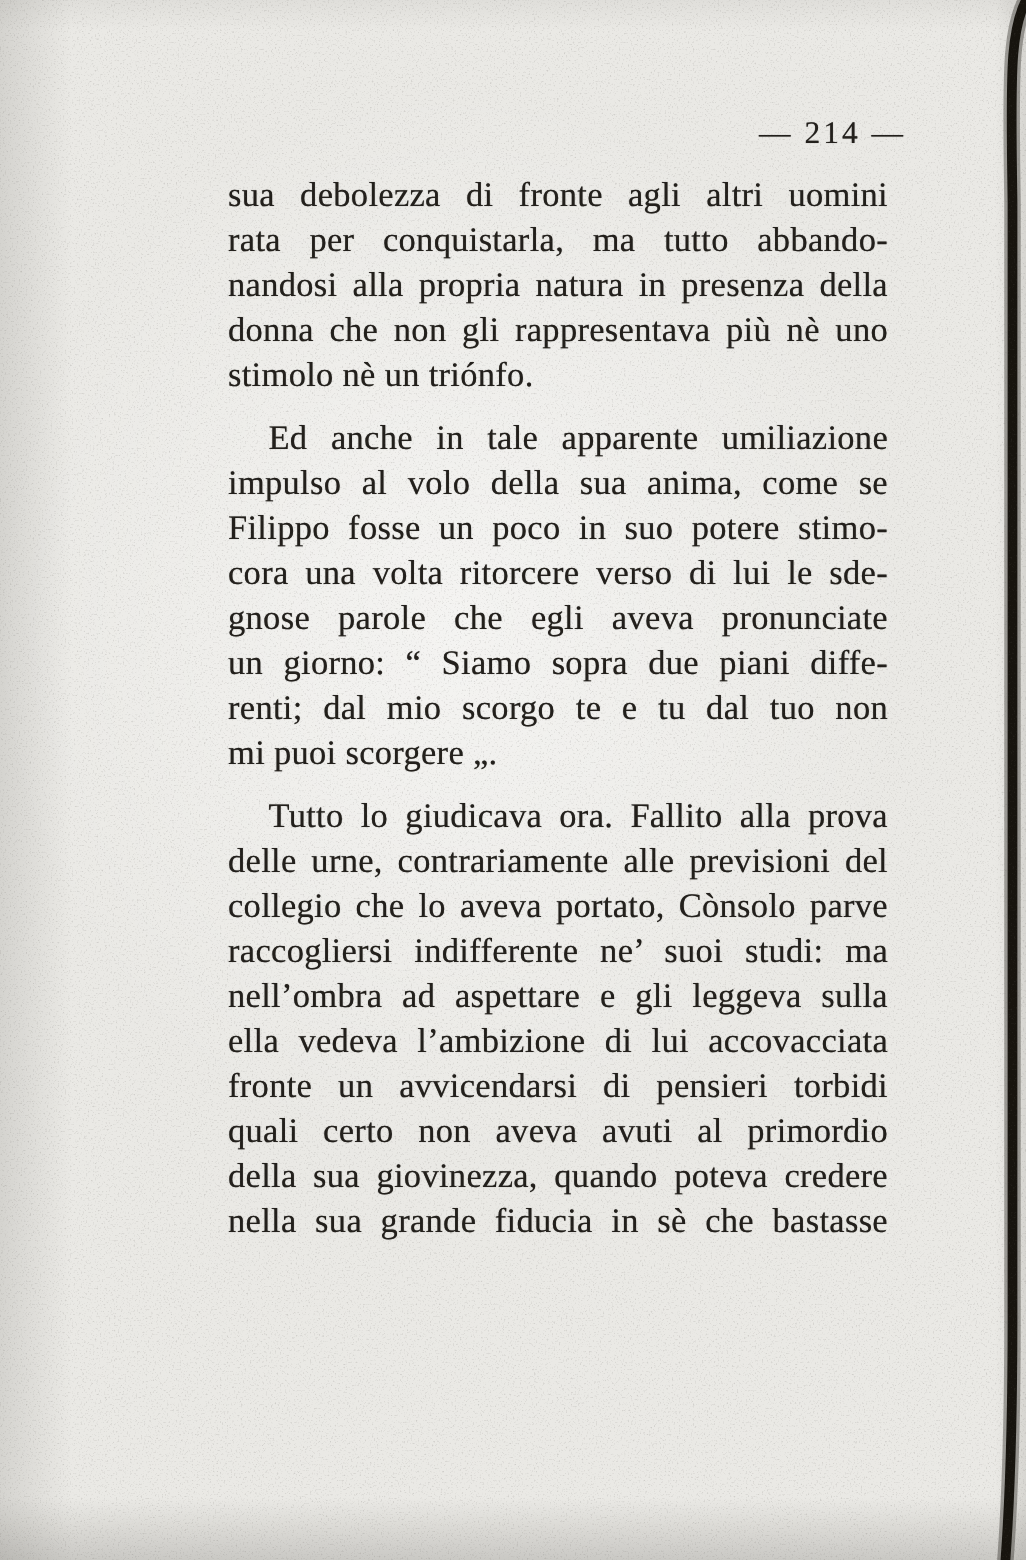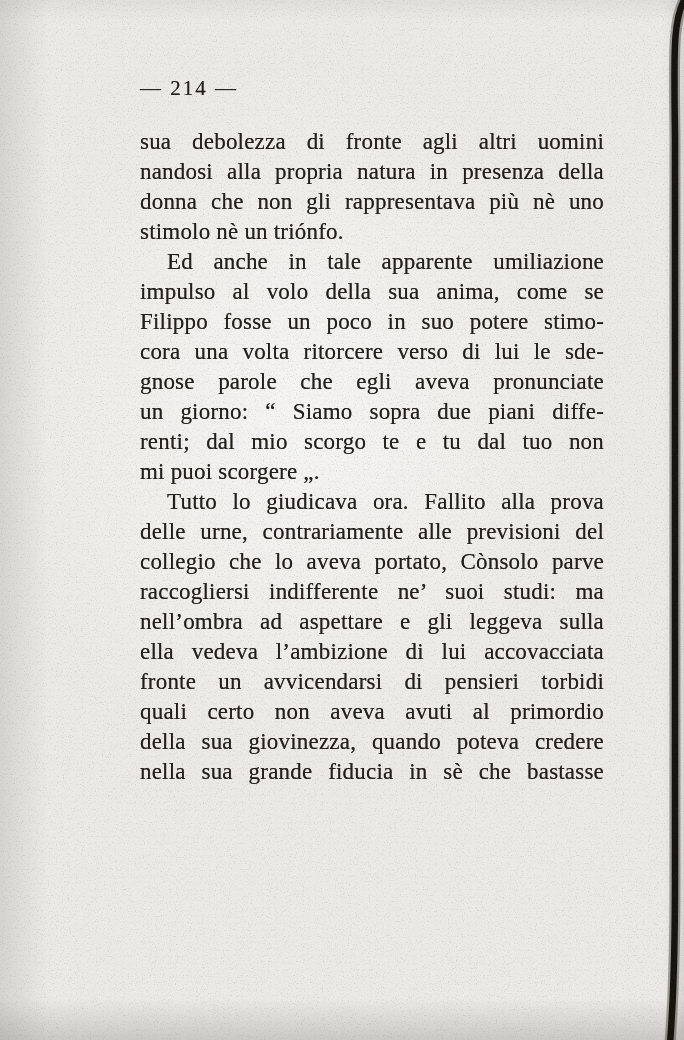--- a/index.html
+++ b/index.html
@@ -22,28 +22,28 @@
     font-family: "Liberation Serif", "DejaVu Serif", serif;
     color: #221f1b;
   }
   .text-block {
     position: absolute;
     left: 140px;
     top: 73px;
     width: 464px;
   }
   .page-number {
-    text-align: left;
+    text-align: right;
     font-size: 21px;
     line-height: 30px;
     letter-spacing: 2px;
-    margin-bottom: 24px;
+    margin-bottom: 8px;
     text-shadow: 0 0 0.5px rgba(20,18,14,0.65);
   }
-  .paragraph { margin: 0; }
+  .paragraph { margin: 12px; }
   .line {
     font-size: 23px;
     line-height: 30px;
     height: 30px;
     text-align: justify;
     text-align-last: justify;
     white-space: normal;
     letter-spacing: 0.2px;
     text-shadow: 0 0 0.5px rgba(20,18,14,0.65);
   }
@@ -69,20 +69,21 @@
 </head>
 <body>
 
 <div class="page">
 
   <div class="text-block">
     <div class="page-number">— 214 —</div>
 
     <div class="paragraph">
       <div class="line">sua debolezza di fronte agli altri uomini</div>
+      <div class="line">rata per conquistarla, ma tutto abbando-</div>
       <div class="line">nandosi alla propria natura in presenza della</div>
       <div class="line">donna che non gli rappresentava più nè uno</div>
       <div class="line endline">stimolo nè un triónfo.</div>
     </div>
 
     <div class="paragraph">
       <div class="line indent">Ed anche in tale apparente umiliazione</div>
       <div class="line">impulso al volo della sua anima, come se</div>
       <div class="line">Filippo fosse un poco in suo potere stimo-</div>
       <div class="line">cora una volta ritorcere verso di lui le sde-</div>

